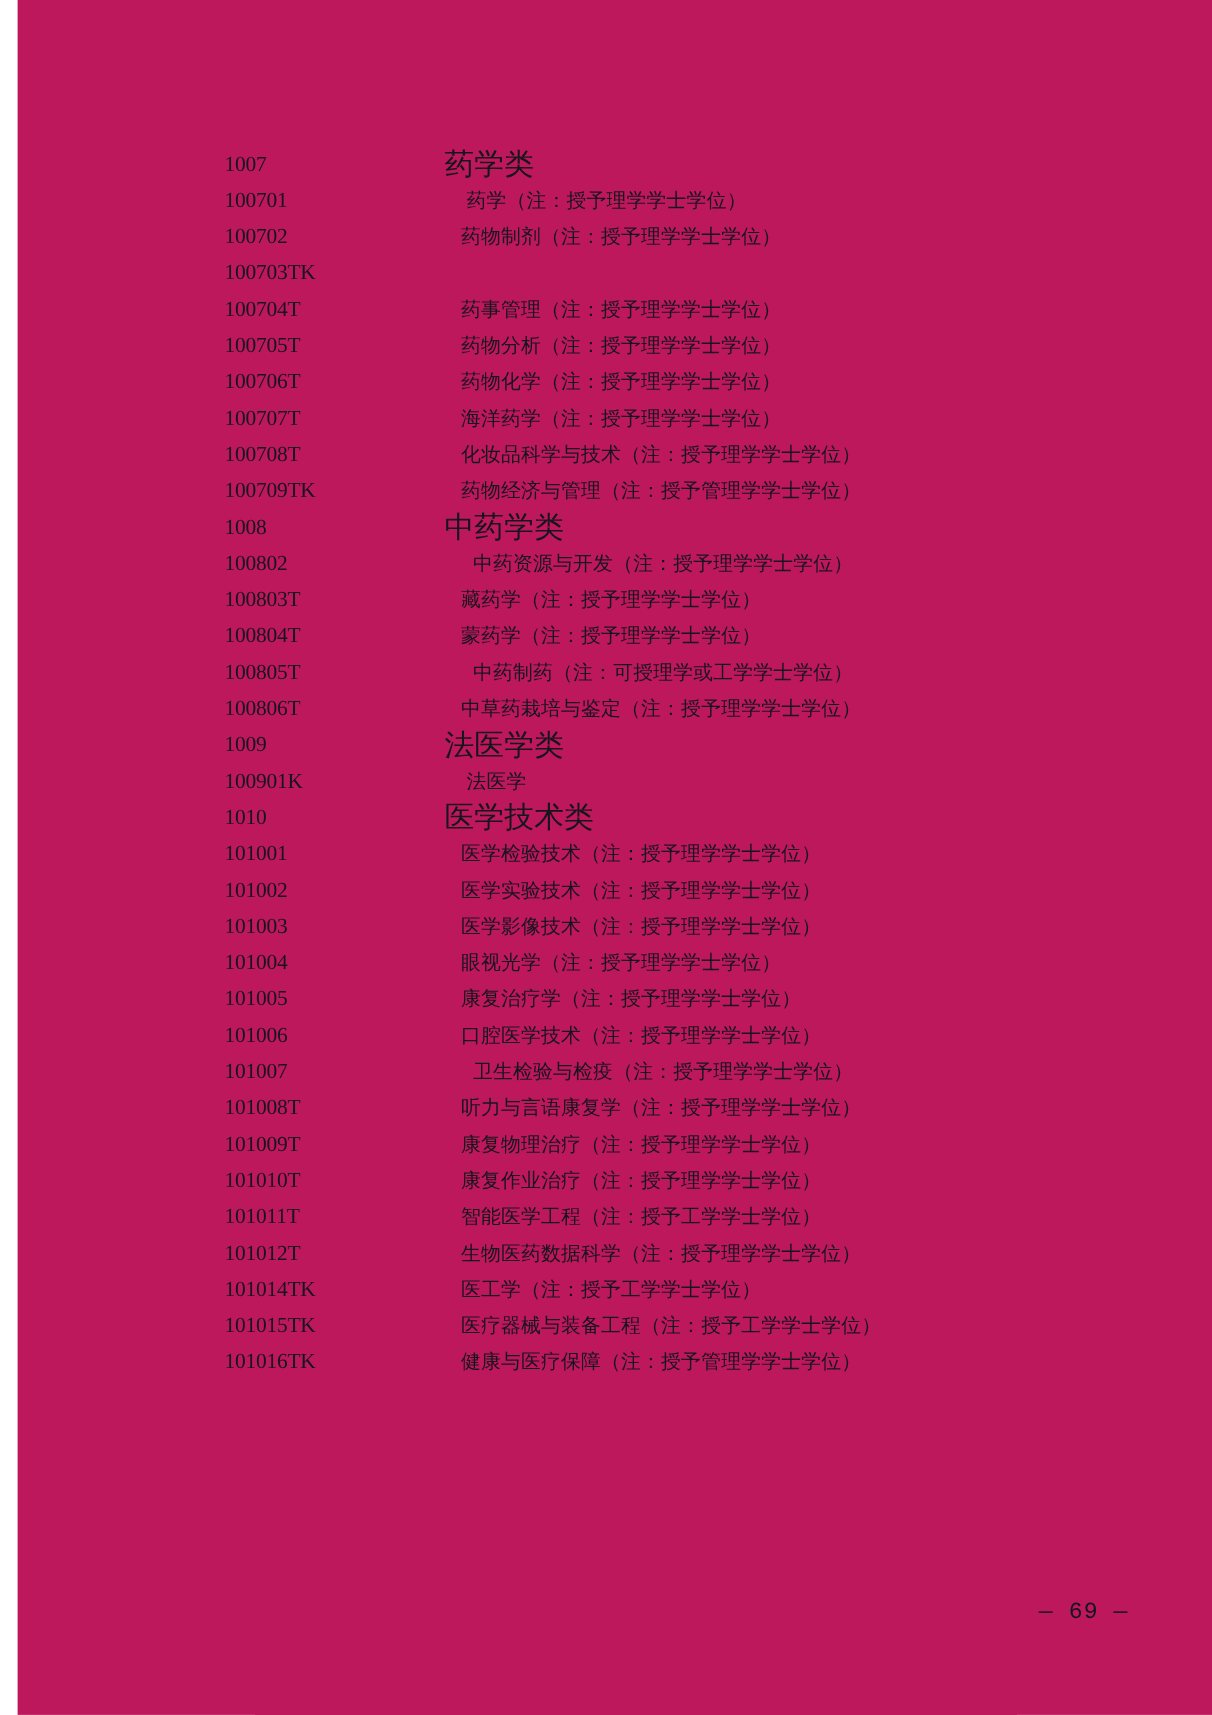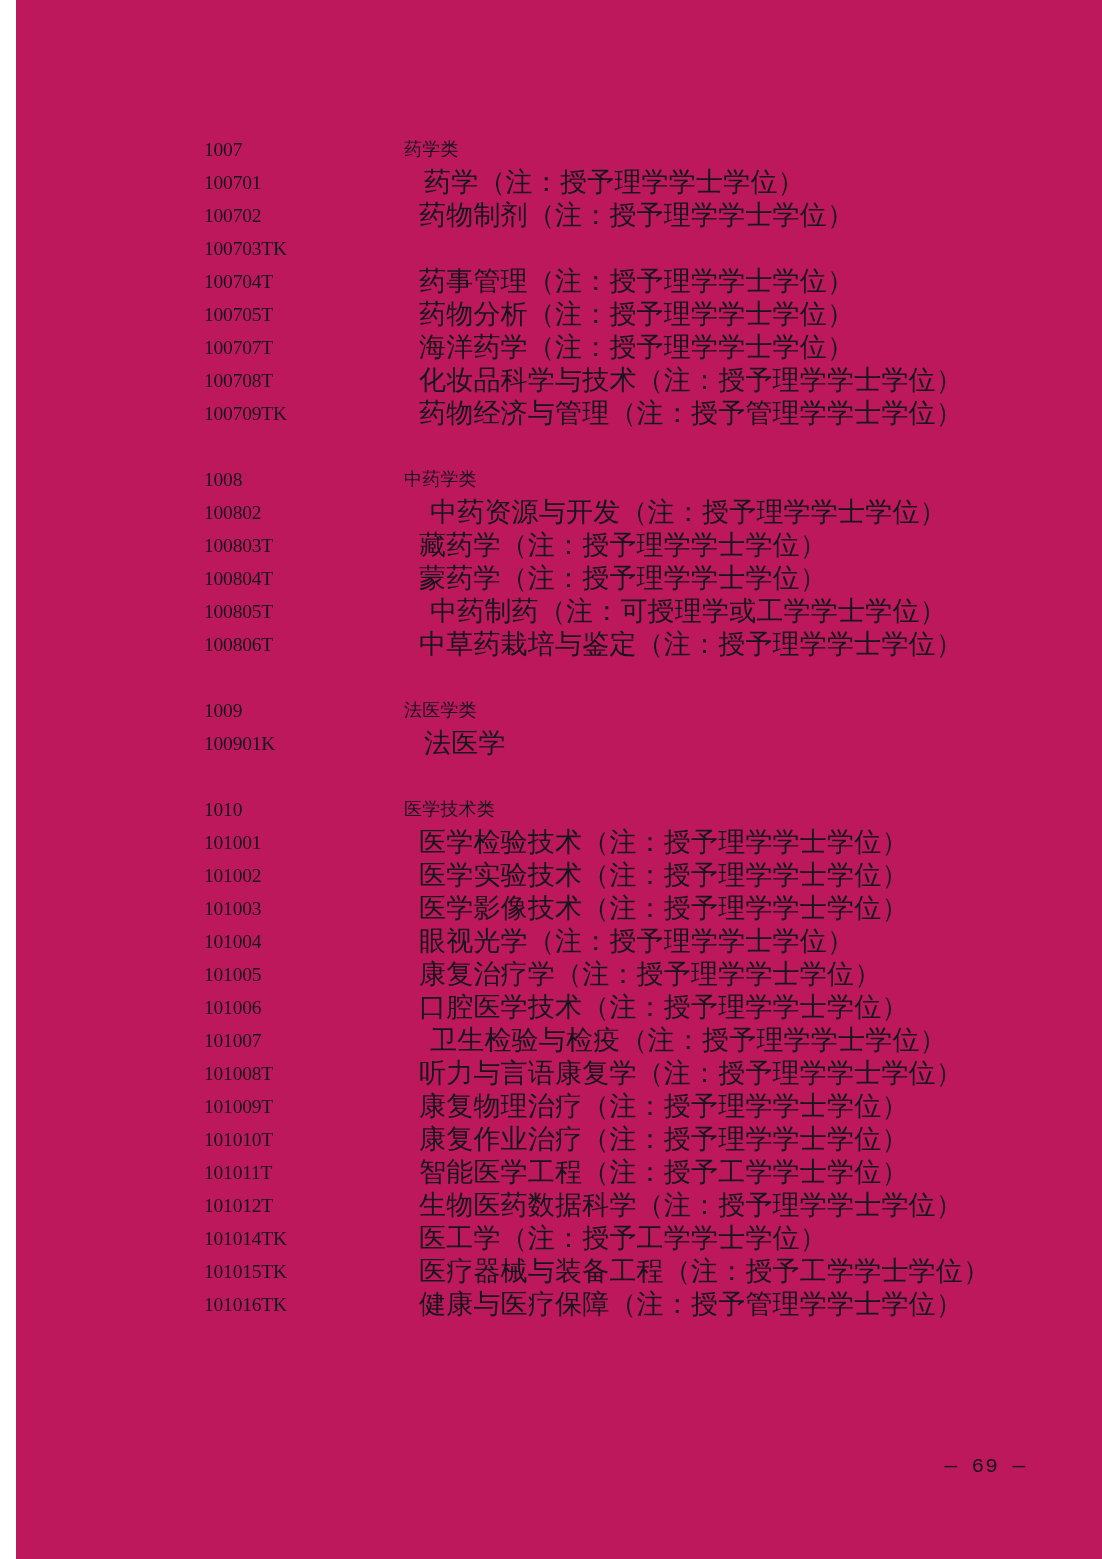--- a/index.html
+++ b/index.html
@@ -32,21 +32,20 @@
     left: 188px;
     top: 133px;
     width: 800px;
   }
 
   .section {
     margin: 0;
     padding: 0;
   }
   .section + .section {
-    margin-top: 33px; 
   }
 
   .row {
     display: block;
     position: relative;
     height: 33px;
     line-height: 33px;
     white-space: nowrap;
   }
 
@@ -57,33 +56,33 @@
     font-family: "Liberation Serif", serif;
     font-size: 19.5px;
     letter-spacing: -0.2px;
     color: #15151c;
   }
 
   .name {
     position: absolute;
     top: 0;
     font-family: "Liberation Sans", sans-serif;
-    font-size: 27px;
+    font-size: 18px;
     letter-spacing: 0.2px;
     color: #15151c;
   }
 
   
   .ind-cat  { left: 200px; }   
   .ind-a    { left: 215px; }   
   .ind-b    { left: 220px; }   
   .ind-c    { left: 226px; font-family: Liberation Serif, serif; }   
 
   .cat-name {
-    font-size: 18px;
+    font-size: 27px;
   }
 
   .page-number {
     position: absolute;
     left: 0;
     top: 1455px;
     width: 1010px;
     text-align: right;
     font-family: Liberation Mono, monospace;
     font-size: 21px;
@@ -116,20 +115,24 @@
         </div>
         <div class="row">
           <span class="code">100704T</span>
           <span class="name ind-a">药事管理（注：授予理学学士学位）</span>
         </div>
         <div class="row">
           <span class="code">100705T</span>
           <span class="name ind-a">药物分析（注：授予理学学士学位）</span>
         </div>
         <div class="row">
+          <span class="code">100706T</span>
+          <span class="name ind-a">药物化学（注：授予理学学士学位）</span>
+        </div>
+        <div class="row">
           <span class="code">100707T</span>
           <span class="name ind-a">海洋药学（注：授予理学学士学位）</span>
         </div>
         <div class="row">
           <span class="code">100708T</span>
           <span class="name ind-a">化妆品科学与技术（注：授予理学学士学位）</span>
         </div>
         <div class="row">
           <span class="code">100709TK</span>
           <span class="name ind-a">药物经济与管理（注：授予管理学学士学位）</span>

